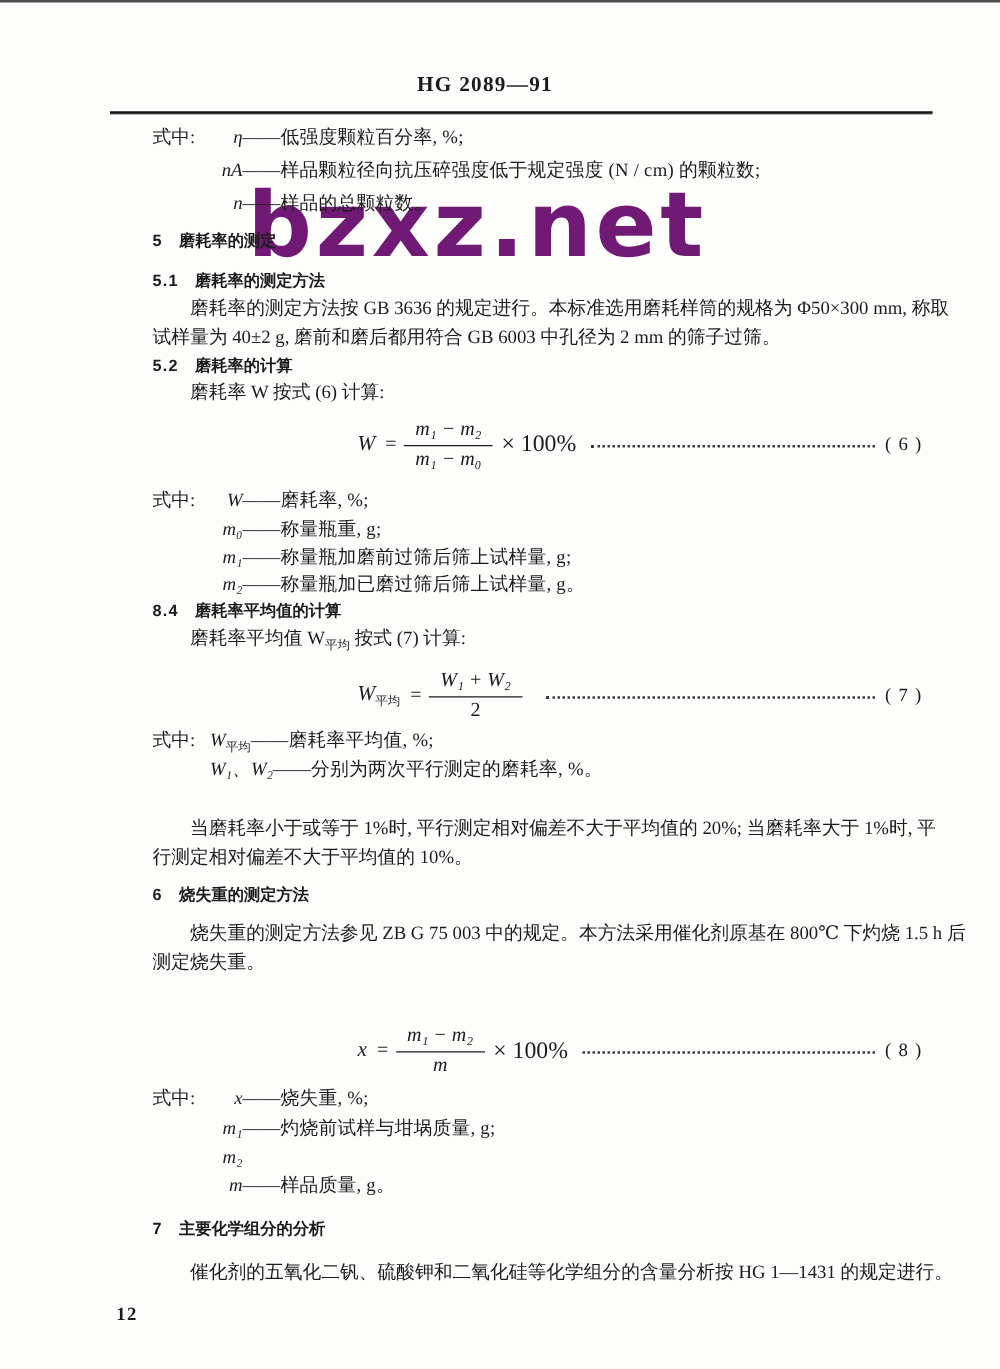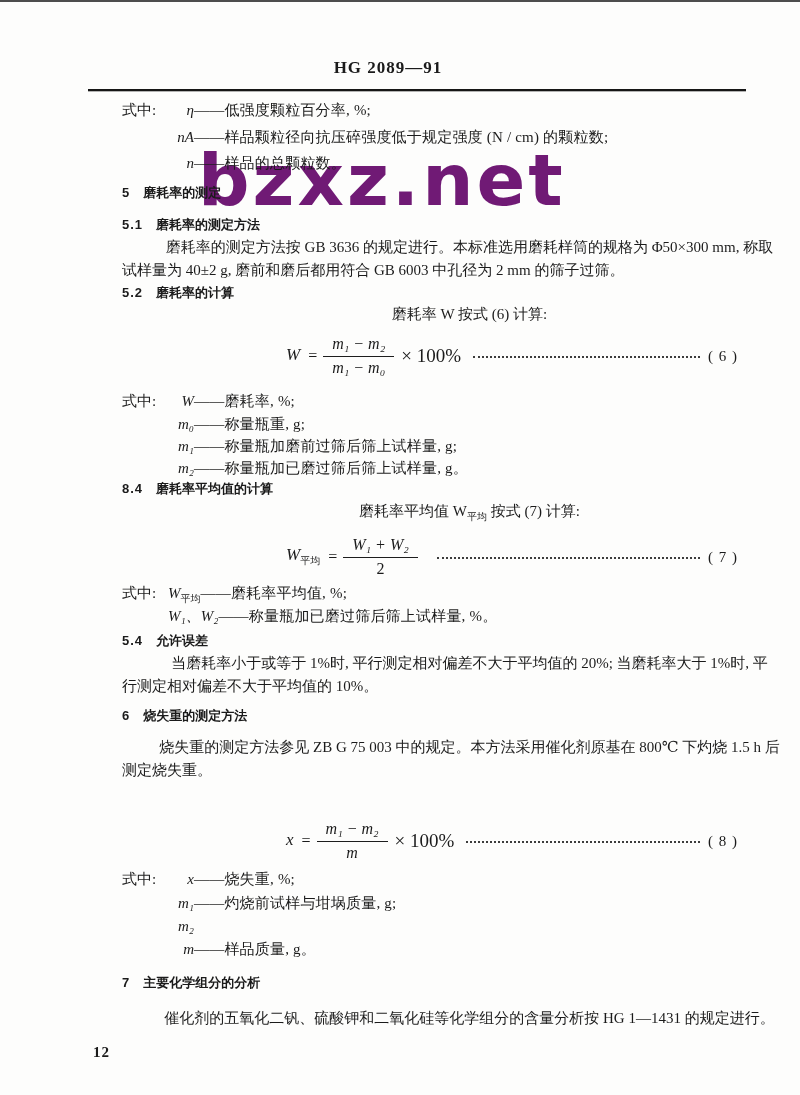--- a/index.html
+++ b/index.html
@@ -17,21 +17,21 @@
     font-weight:bold;font-size:72px;letter-spacing:3px;
     color:#701a75;user-select:none;white-space:nowrap;
   }
   .content{position:absolute;inset:0;z-index:1;}
   .hdr{
     position:absolute;top:58px;left:0;width:776px;text-align:center;
     font-weight:bold;font-size:17px;letter-spacing:1px;
   }
   .rule{position:absolute;top:89px;left:88px;width:658px;height:2px;background:#161616;box-shadow:0 1px 0 rgba(40,40,40,.35);}
   .ln{position:absolute;left:90px;width:665px;white-space:nowrap;font-size:15px;line-height:21px;margin-left:32px;}
-  .para{text-indent:30px;text-align:center;}
+  .para{text-indent:30px;}
   .heading{font-weight:bold;font-size:13px;font-family:"Liberation Sans","DejaVu Sans",sans-serif;}
   .heading .hnum{margin-right:13px;letter-spacing:1px;}
   .defline{display:flex;align-items:baseline;}
   .lead{display:inline-block;width:46px;}
   .sym{display:inline-block;min-width:26px;text-align:right;}
   .vr{font-style:italic;}
   .ss{font-size:10px;font-style:normal;}
   .dtx{letter-spacing:.2px;}
   .formula{
     position:absolute;left:286px;width:452px;height:48px;
@@ -141,26 +141,23 @@
     </div>
 
     <div class="ln defline" style="top:583px">
       <span class="lead">式中:</span>
         <span class="sym"><span class="vr">W</span><sub class="ss">平均</sub></span>
         <span class="dtx">——磨耗率平均值, %;</span>
     </div>
     <div class="ln defline" style="top:606px">
       <span class="lead"></span>
         <span class="sym"><span class="vr">W₁、W₂</span></span>
-        <span class="dtx">——称量瓶加已磨过筛后筛上试样量, %。</span>
-    </div>
-
-    <div class="ln heading" style="top:630px">
-      <span class="hnum">5.4</span><span>允许误差</span>
-    </div>
+        <span class="dtx">——分别为两次平行测定的磨耗率, %。</span>
+    </div>
+
     <div class="ln para" style="top:653px">当磨耗率小于或等于 1%时, 平行测定相对偏差不大于平均值的 20%; 当磨耗率大于 1%时, 平</div>
     <div class="ln" style="top:676px">行测定相对偏差不大于平均值的 10%。</div>
 
     <div class="ln heading" style="top:705px">
       <span class="hnum">6</span><span>烧失重的测定方法</span>
     </div>
     <div class="ln para" style="top:737px">烧失重的测定方法参见 ZB G 75 003 中的规定。本方法采用催化剂原基在 800℃ 下灼烧 1.5 h 后</div>
     <div class="ln" style="top:760px">测定烧失重。</div>
 
     <div class="formula" style="top:817px">

